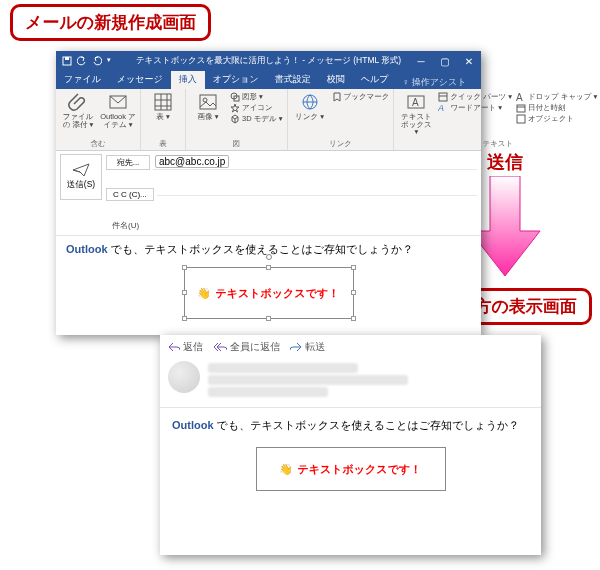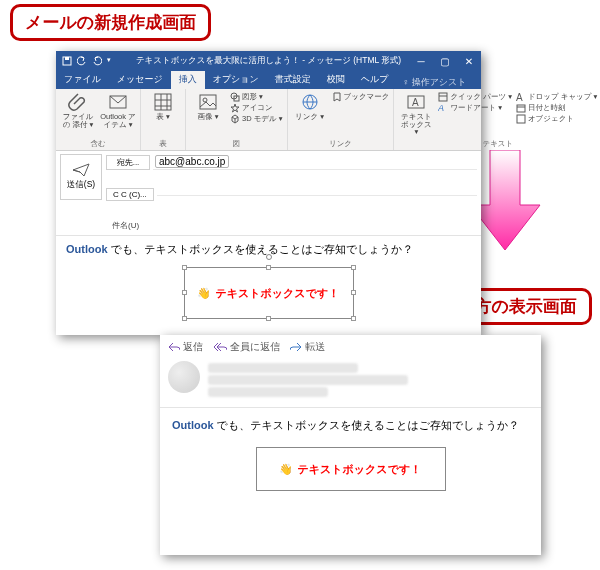--- a/index.html
+++ b/index.html
@@ -179,20 +179,21 @@
   
   svg { display:block; }
   .drop { font-size:7px; display:inline-block; transform:translateY(-1px); }
 </style>
 </head>
 <body>
 
 <div id="callout-1" class="callout">メールの新規作成画面</div>
 
 <div class="arrow">
+  <div class="arrow-label">送信</div>
   <svg width="100" height="100" viewBox="0 0 100 100">
     <defs>
       <linearGradient id="g1" x1="0" y1="0" x2="0" y2="1">
         <stop offset="0%" stop-color="#ffffff"></stop>
         <stop offset="100%" stop-color="#ff2aa5"></stop>
       </linearGradient>
     </defs>
     <path d="M35 0 H65 V55 H85 L50 100 L15 55 H35 Z" fill="url(#g1)" stroke="#e21f8f" stroke-width="1"></path>
   </svg>
 </div>

